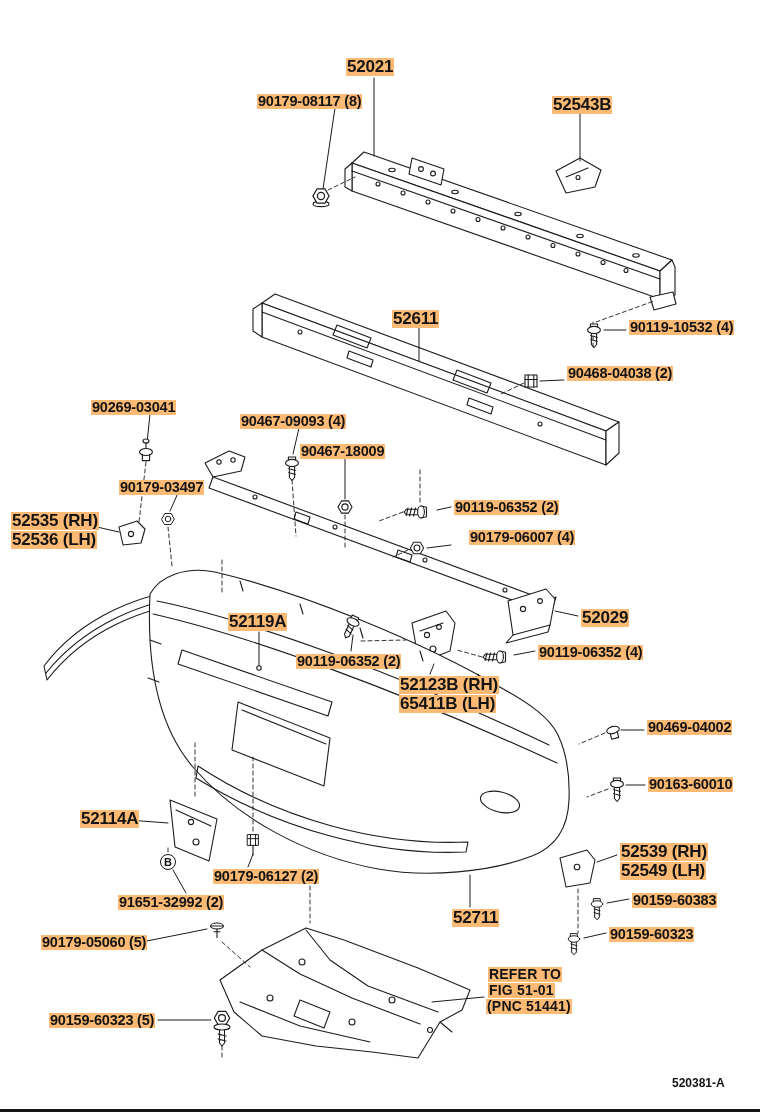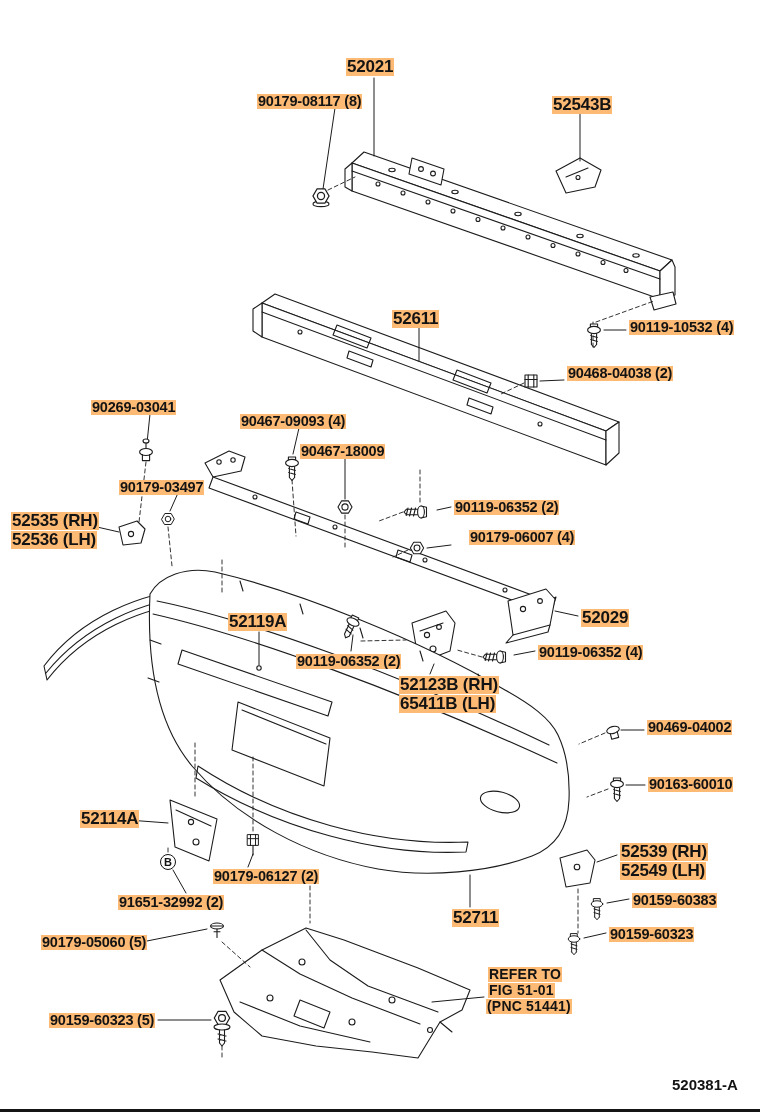--- a/index.html
+++ b/index.html
@@ -16,21 +16,21 @@
     background:#fdba74;padding:0 1px;
   }
   .lbl.part{font-size:17px;letter-spacing:-0.2px}
   .lbl.hw{font-size:14.5px;letter-spacing:-0.2px}
   .lbl.note{font-size:14px;letter-spacing:0.2px}
   .marker{
     position:absolute;width:16px;height:16px;border:1.8px solid #131313;border-radius:50%;
     display:flex;align-items:center;justify-content:center;
     font-size:11px;font-weight:700;background:#fff;line-height:1;
   }
-  .code{position:absolute;left:672px;top:1076px;font-weight:700;font-size:15px;white-space:nowrap}
+  .code{position:absolute;left:672px;top:1076px;font-weight:700;font-size:12px;white-space:nowrap}
   .bottom-edge{position:absolute;left:0;right:0;bottom:0;height:3px;background:#151515}
 </style>
 </head>
 <body>
 
 <svg id="diagram-svg" width="760" height="1112" viewBox="0 0 760 1112">
   <defs>
     <g id="sym-nut">
       <polygon points="-7,0 -3.5,-6.1 3.5,-6.1 7,0 3.5,6.1 -3.5,6.1" fill="#fff"></polygon>
       <circle r="3.1" fill="none"></circle>

